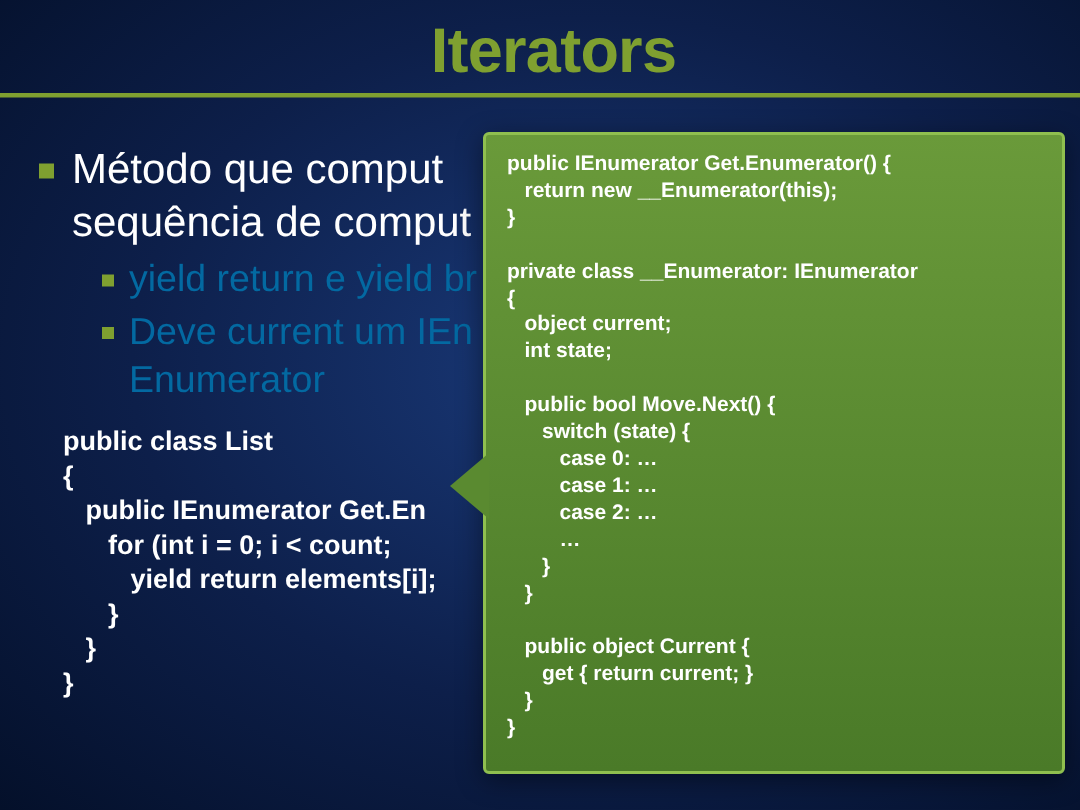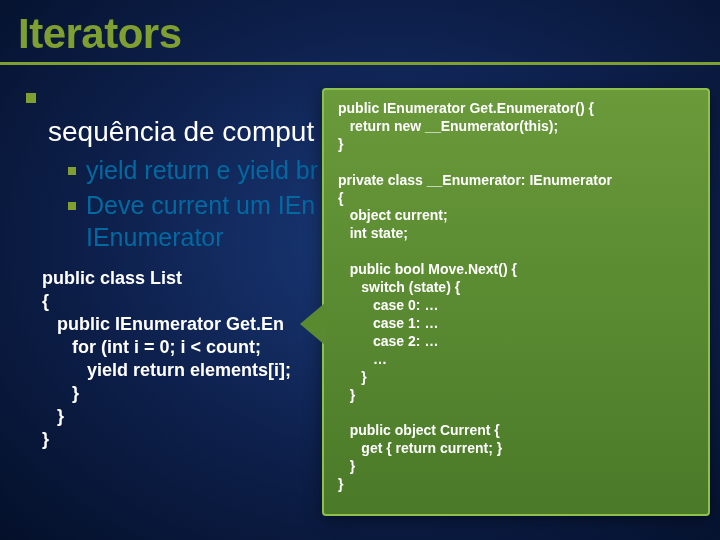--- a/index.html
+++ b/index.html
@@ -6,21 +6,22 @@
   html, body { width: 720px; height: 540px; overflow: hidden; }
   body {
     background: radial-gradient(ellipse at 55% 45%, #1a3a7a 0%, #0d1f4a 55%, #04102a 100%);
     font-family: "Segoe UI", Arial, sans-serif;
     color: #fff;
     position: relative;
   }
   .title-wrap {
     padding: 10px 0 4px 18px;
     border-bottom: 3px solid #7fa030;
-    margin-bottom: 14px;
+    margin-bottom: 30px;
+    text-align: center;
   }
   .title {
     font-size: 42px;
     font-weight: 600;
     color: #7fa030;
     letter-spacing: -0.5px;
   }
   .content { padding: 0 28px 0 48px; position: relative; }
   .bullet-l1 { display: flex; margin-bottom: 0; }
   .bullet-l1 .sq {
@@ -78,35 +79,35 @@
 
 <div class="title-wrap">
   <div class="title">Iterators</div>
 </div>
 
 <div class="content">
 
   <div class="bullet-l1">
     <div class="sq"></div>
     <div class="txt">
-      <br>
+      <span>Método que comput</span><br>
       <span>sequência de comput</span>
     </div>
   </div>
 
   <div class="sub">
     <div class="bullet-l2">
       <div class="sq"></div>
       <div class="txt">yield return e yield br</div>
     </div>
     <div class="bullet-l2">
       <div class="sq"></div>
       <div class="txt">
         <span>Deve current um IEn</span><br>
-        <span>IEnumerator</span>
+        <span>Enumerator</span>
       </div>
     </div>
   </div>
 
   <div class="code-left">public class List
 {
    public IEnumerator Get.En
       for (int i = 0; i &lt; count;
          yield return elements[i];
       }

